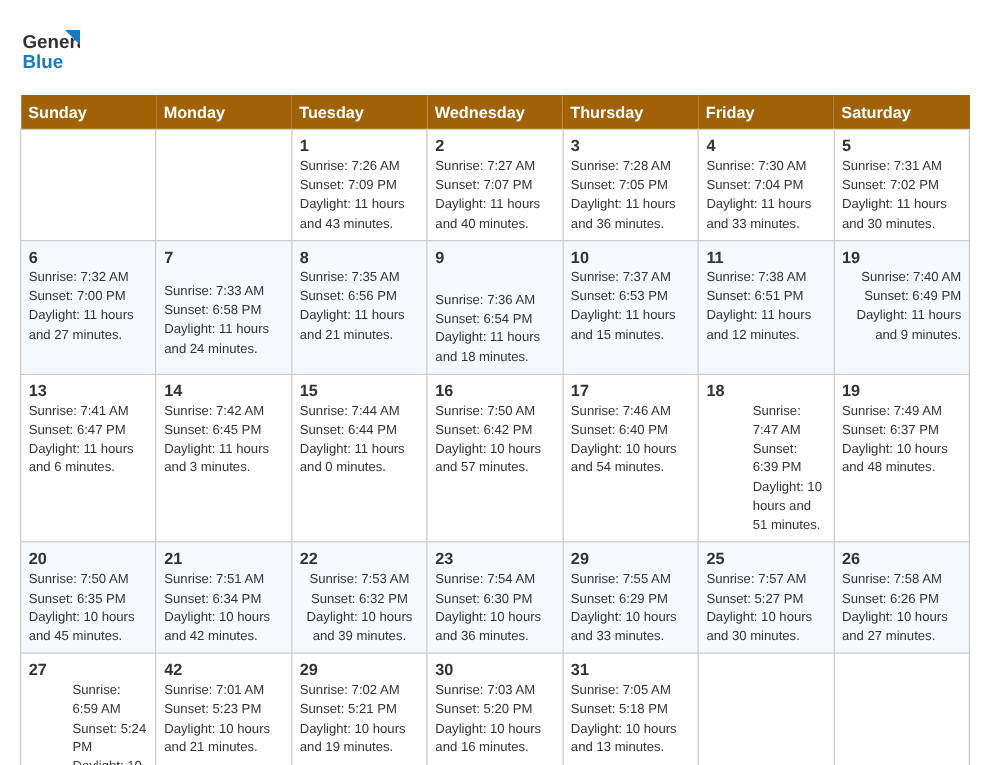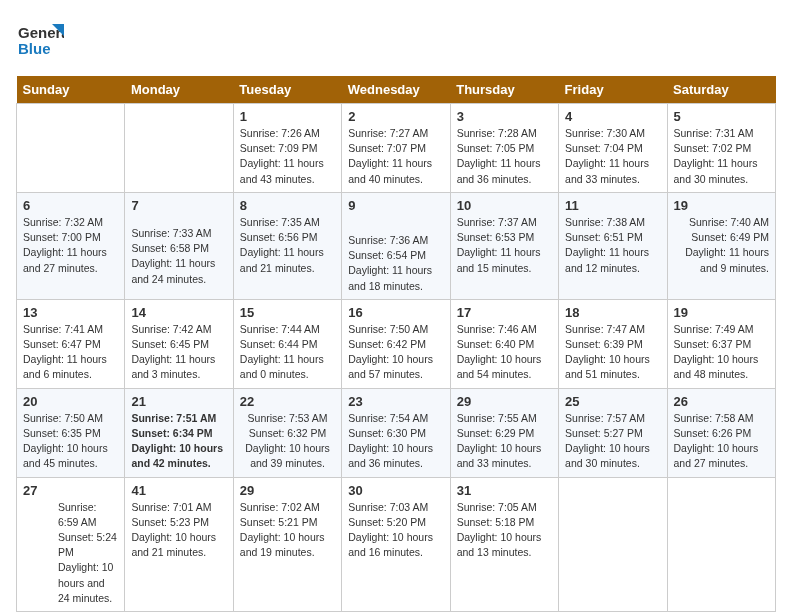--- a/index.html
+++ b/index.html
@@ -203,41 +203,41 @@
 Daylight: 10 hours and 57 minutes.</div>
         </td>
         <td>
           <div class="day-num">17</div>
           <div class="day-info" style="white-space: pre-line;">Sunrise: 7:46 AM
 Sunset: 6:40 PM
 Daylight: 10 hours and 54 minutes.</div>
         </td>
         <td>
           <div class="day-num">18</div>
-          <div class="day-info" style="white-space: pre-line;">Sunrise: 7:47 AM
+          <div class="day-info" style="white-space: pre-line; margin-left: 37px;">Sunrise: 7:47 AM
 Sunset: 6:39 PM
 Daylight: 10 hours and 51 minutes.</div>
         </td>
         <td>
           <div class="day-num">19</div>
           <div class="day-info" style="white-space: pre-line;">Sunrise: 7:49 AM
 Sunset: 6:37 PM
 Daylight: 10 hours and 48 minutes.</div>
         </td>
       </tr>
       <tr>
         <td>
           <div class="day-num">20</div>
           <div class="day-info" style="white-space: pre-line;">Sunrise: 7:50 AM
 Sunset: 6:35 PM
 Daylight: 10 hours and 45 minutes.</div>
         </td>
         <td>
           <div class="day-num">21</div>
-          <div class="day-info" style="white-space: pre-line; font-weight: bold;">Sunrise: 7:51 AM
+          <div class="day-info" style="white-space: pre-line;">Sunrise: 7:51 AM
 Sunset: 6:34 PM
 Daylight: 10 hours and 42 minutes.</div>
         </td>
         <td>
           <div class="day-num">22</div>
           <div class="day-info" style="white-space: pre-line; text-align: center;">Sunrise: 7:53 AM
 Sunset: 6:32 PM
 Daylight: 10 hours and 39 minutes.</div>
         </td>
         <td>
@@ -266,21 +266,21 @@
         </td>
       </tr>
       <tr>
         <td>
           <div class="day-num">27</div>
           <div class="day-info" style="white-space: pre-line; margin-left: 35px;">Sunrise: 6:59 AM
 Sunset: 5:24 PM
 Daylight: 10 hours and 24 minutes.</div>
         </td>
         <td>
-          <div class="day-num">41</div>
+          <div class="day-num">42</div>
           <div class="day-info" style="white-space: pre-line;">Sunrise: 7:01 AM
 Sunset: 5:23 PM
 Daylight: 10 hours and 21 minutes.</div>
         </td>
         <td>
           <div class="day-num">29</div>
           <div class="day-info" style="white-space: pre-line;">Sunrise: 7:02 AM
 Sunset: 5:21 PM
 Daylight: 10 hours and 19 minutes.</div>
         </td>

